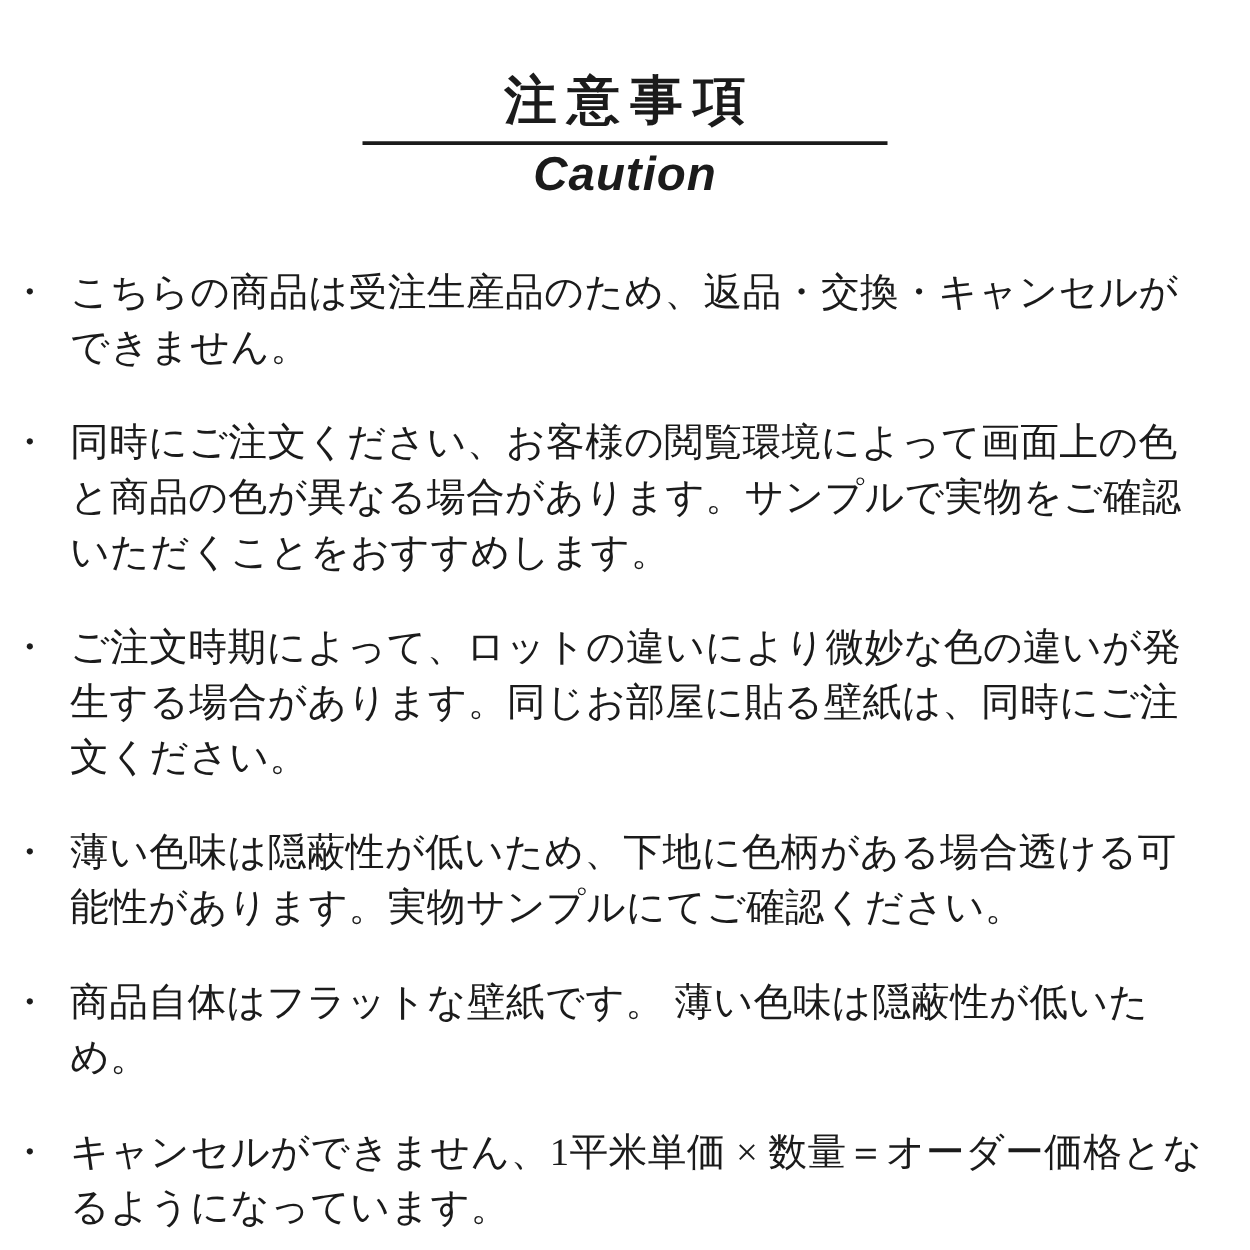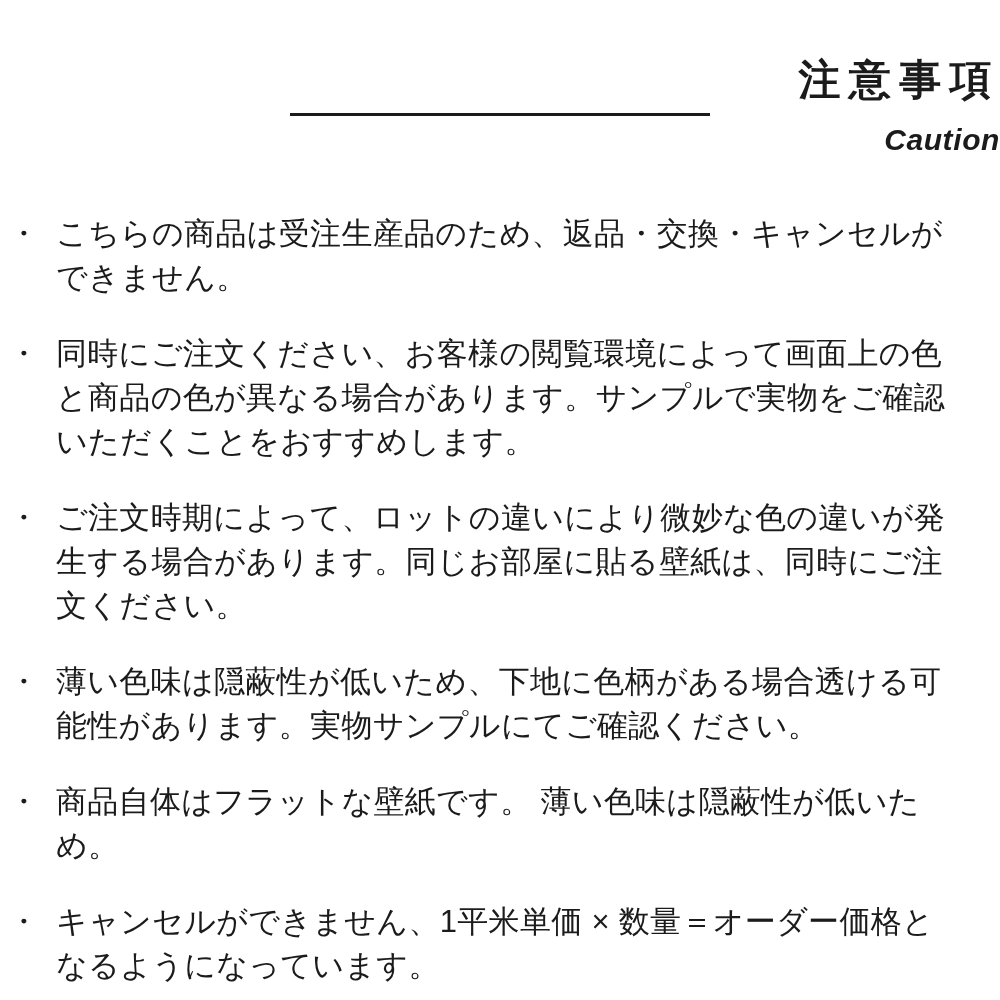--- a/index.html
+++ b/index.html
@@ -13,39 +13,39 @@
     color: #1b1b1b;
     font-family: "Liberation Sans", "DejaVu Sans", sans-serif;
     overflow: hidden;
   }
   .page {
     width: 1000px;
     height: 1000px;
     box-sizing: border-box;
   }
   header.caution-header {
-    text-align: right;
+    text-align: center;
     padding-top: 56px;
   }
   h1.page-title {
     margin: 0;
     font-size: 42px;
     line-height: 48px;
     font-weight: 700;
     letter-spacing: 0.2em;
     padding-left: 0.2em; 
   }
   .title-divider {
     width: 420px;
     height: 3px;
     background: #1b1b1b;
     margin: 9px auto 7px auto;
   }
   .page-subtitle {
-    font-size: 30px;
+    font-size: 38px;
     line-height: 34px;
     font-weight: 700;
     font-style: italic;
     letter-spacing: 0.02em;
   }
   ul.caution-list {
     list-style: none;
     margin: 55px 0 0 0;
     padding: 0 36px 0 8px;
   }
@@ -62,20 +62,21 @@
   }
   .bullet {
     flex: 0 0 48px;
     width: 48px;
     text-align: left;
   }
   .caution-text {
     flex: 1 1 auto;
     max-width: 908px;
     word-break: break-word;
+    font-family: Liberation Serif, serif;
   }
 </style>
 </head>
 <body>
 
 <div class="page">
 
   <header class="caution-header">
     <h1 class="page-title">注意事項</h1>
     <div class="title-divider"></div>

